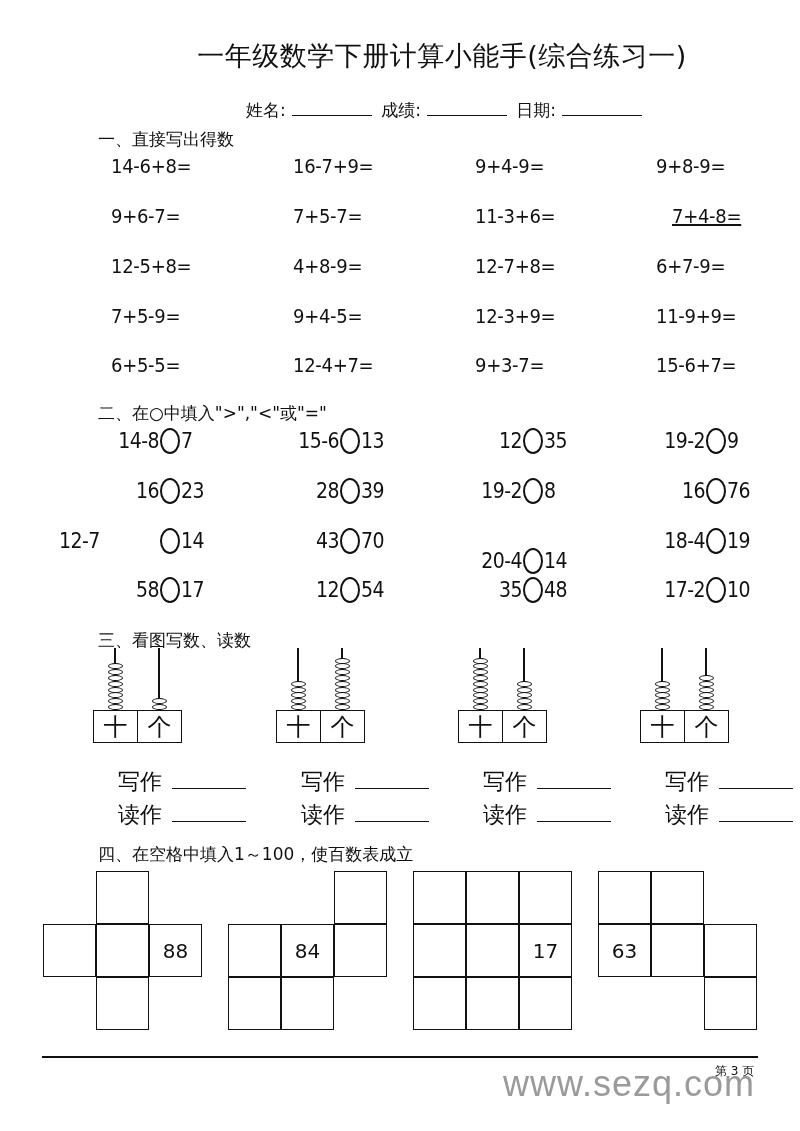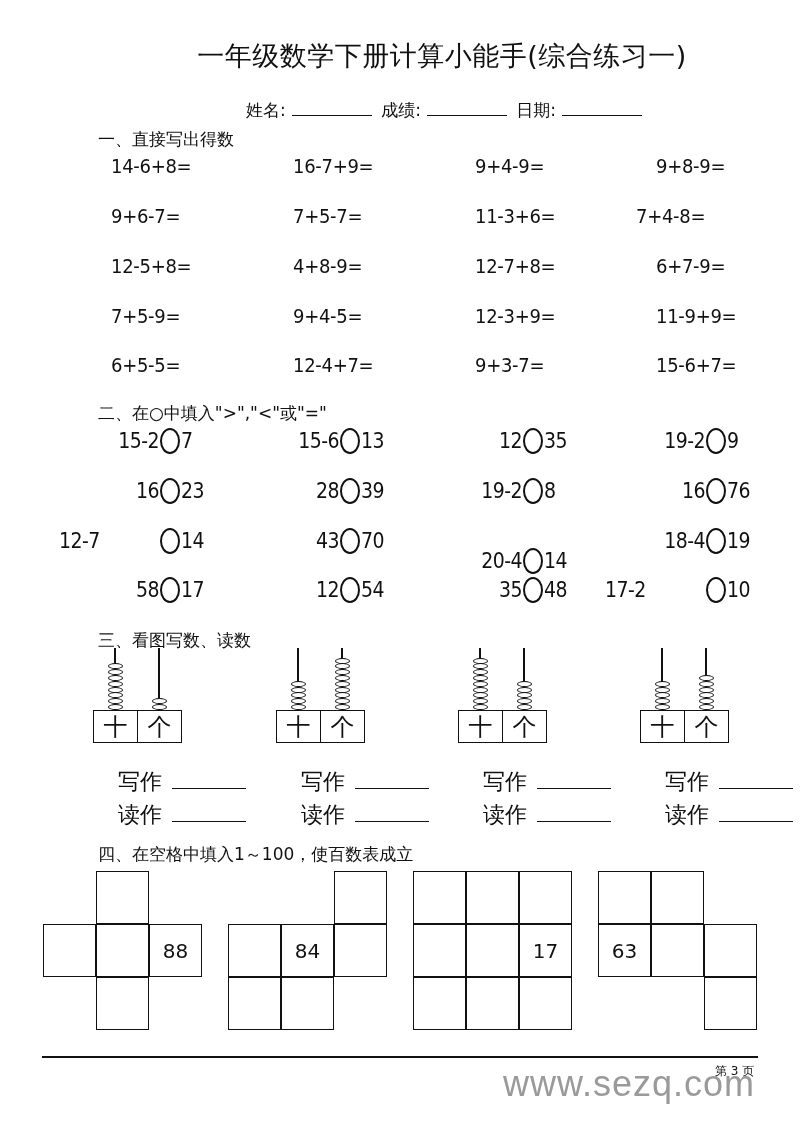--- a/index.html
+++ b/index.html
@@ -38,39 +38,39 @@
 
 <div class="abs sec" style="top:128px">一、直接写出得数</div>
 <div id="s1">
     <div class="abs eq" style="left: 69px; top: 154px;">14-6+8=</div>
     <div class="abs eq" style="left: 251px; top: 154px;">16-7+9=</div>
     <div class="abs eq" style="left: 433px; top: 154px;">9+4-9=</div>
     <div class="abs eq" style="left: 614px; top: 154px;">9+8-9=</div>
     <div class="abs eq" style="left: 69px; top: 204px;">9+6-7=</div>
     <div class="abs eq" style="left: 251px; top: 204px;">7+5-7=</div>
     <div class="abs eq" style="left: 433px; top: 204px;">11-3+6=</div>
-    <div class="abs eq" style="left: 594px; top: 204px;">7+4-8=</div>
+    <div class="abs eq" style="left: 630px; top: 204px; text-decoration: underline;">7+4-8=</div>
     <div class="abs eq" style="left: 69px; top: 254px;">12-5+8=</div>
     <div class="abs eq" style="left: 251px; top: 254px;">4+8-9=</div>
     <div class="abs eq" style="left: 433px; top: 254px;">12-7+8=</div>
     <div class="abs eq" style="left: 614px; top: 254px;">6+7-9=</div>
     <div class="abs eq" style="left: 69px; top: 304px;">7+5-9=</div>
     <div class="abs eq" style="left: 251px; top: 304px;">9+4-5=</div>
     <div class="abs eq" style="left: 433px; top: 304px;">12-3+9=</div>
     <div class="abs eq" style="left: 614px; top: 304px;">11-9+9=</div>
     <div class="abs eq" style="left: 69px; top: 353px;">6+5-5=</div>
     <div class="abs eq" style="left: 251px; top: 353px;">12-4+7=</div>
     <div class="abs eq" style="left: 433px; top: 353px;">9+3-7=</div>
     <div class="abs eq" style="left: 614px; top: 353px;">15-6+7=</div>
   </div>
 
 <div class="abs sec" style="top:402px">二、在○中填入"&gt;","&lt;"或"="</div>
 <div id="s2">
     <div class="abs cmp" style="left: 17px; top: 428px; width: 180px;">
-      <span style="width: 100px; text-align: right; display: inline-block;">15-2</span>
+      <span style="width: 100px; text-align: right; display: inline-block;">14-8</span>
       <span class="oval"></span>
       <span>7</span>
     </div>
     <div class="abs cmp" style="left: 197px; top: 428px; width: 180px;">
       <span style="width: 100px; text-align: right; display: inline-block;">15-6</span>
       <span class="oval"></span>
       <span>13</span>
     </div>
     <div class="abs cmp" style="left: 380px; top: 428px; width: 180px;">
       <span style="width: 100px; text-align: right; display: inline-block;">12</span>
@@ -131,21 +131,21 @@
       <span style="width: 100px; text-align: right; display: inline-block;">12</span>
       <span class="oval"></span>
       <span>54</span>
     </div>
     <div class="abs cmp" style="left: 380px; top: 577px; width: 180px;">
       <span style="width: 100px; text-align: right; display: inline-block;">35</span>
       <span class="oval"></span>
       <span>48</span>
     </div>
     <div class="abs cmp" style="left: 563px; top: 577px; width: 180px;">
-      <span style="width: 100px; display: inline-block;">17-2</span>
+      <span style="width: 100px; text-align: right; display: inline-block;">17-2</span>
       <span class="oval"></span>
       <span>10</span>
     </div>
   </div>
 
 <div class="abs sec" style="top:629px">三、看图写数、读数</div>
 <div id="s3">
     <div class="abacus" style="left: 0px; top: 0px;">
       <div class="rod" style="left: 114.25px; top: 648px; height: 62px;"></div>
       <div class="rod" style="left: 158.25px; top: 648px; height: 62px;"></div>

